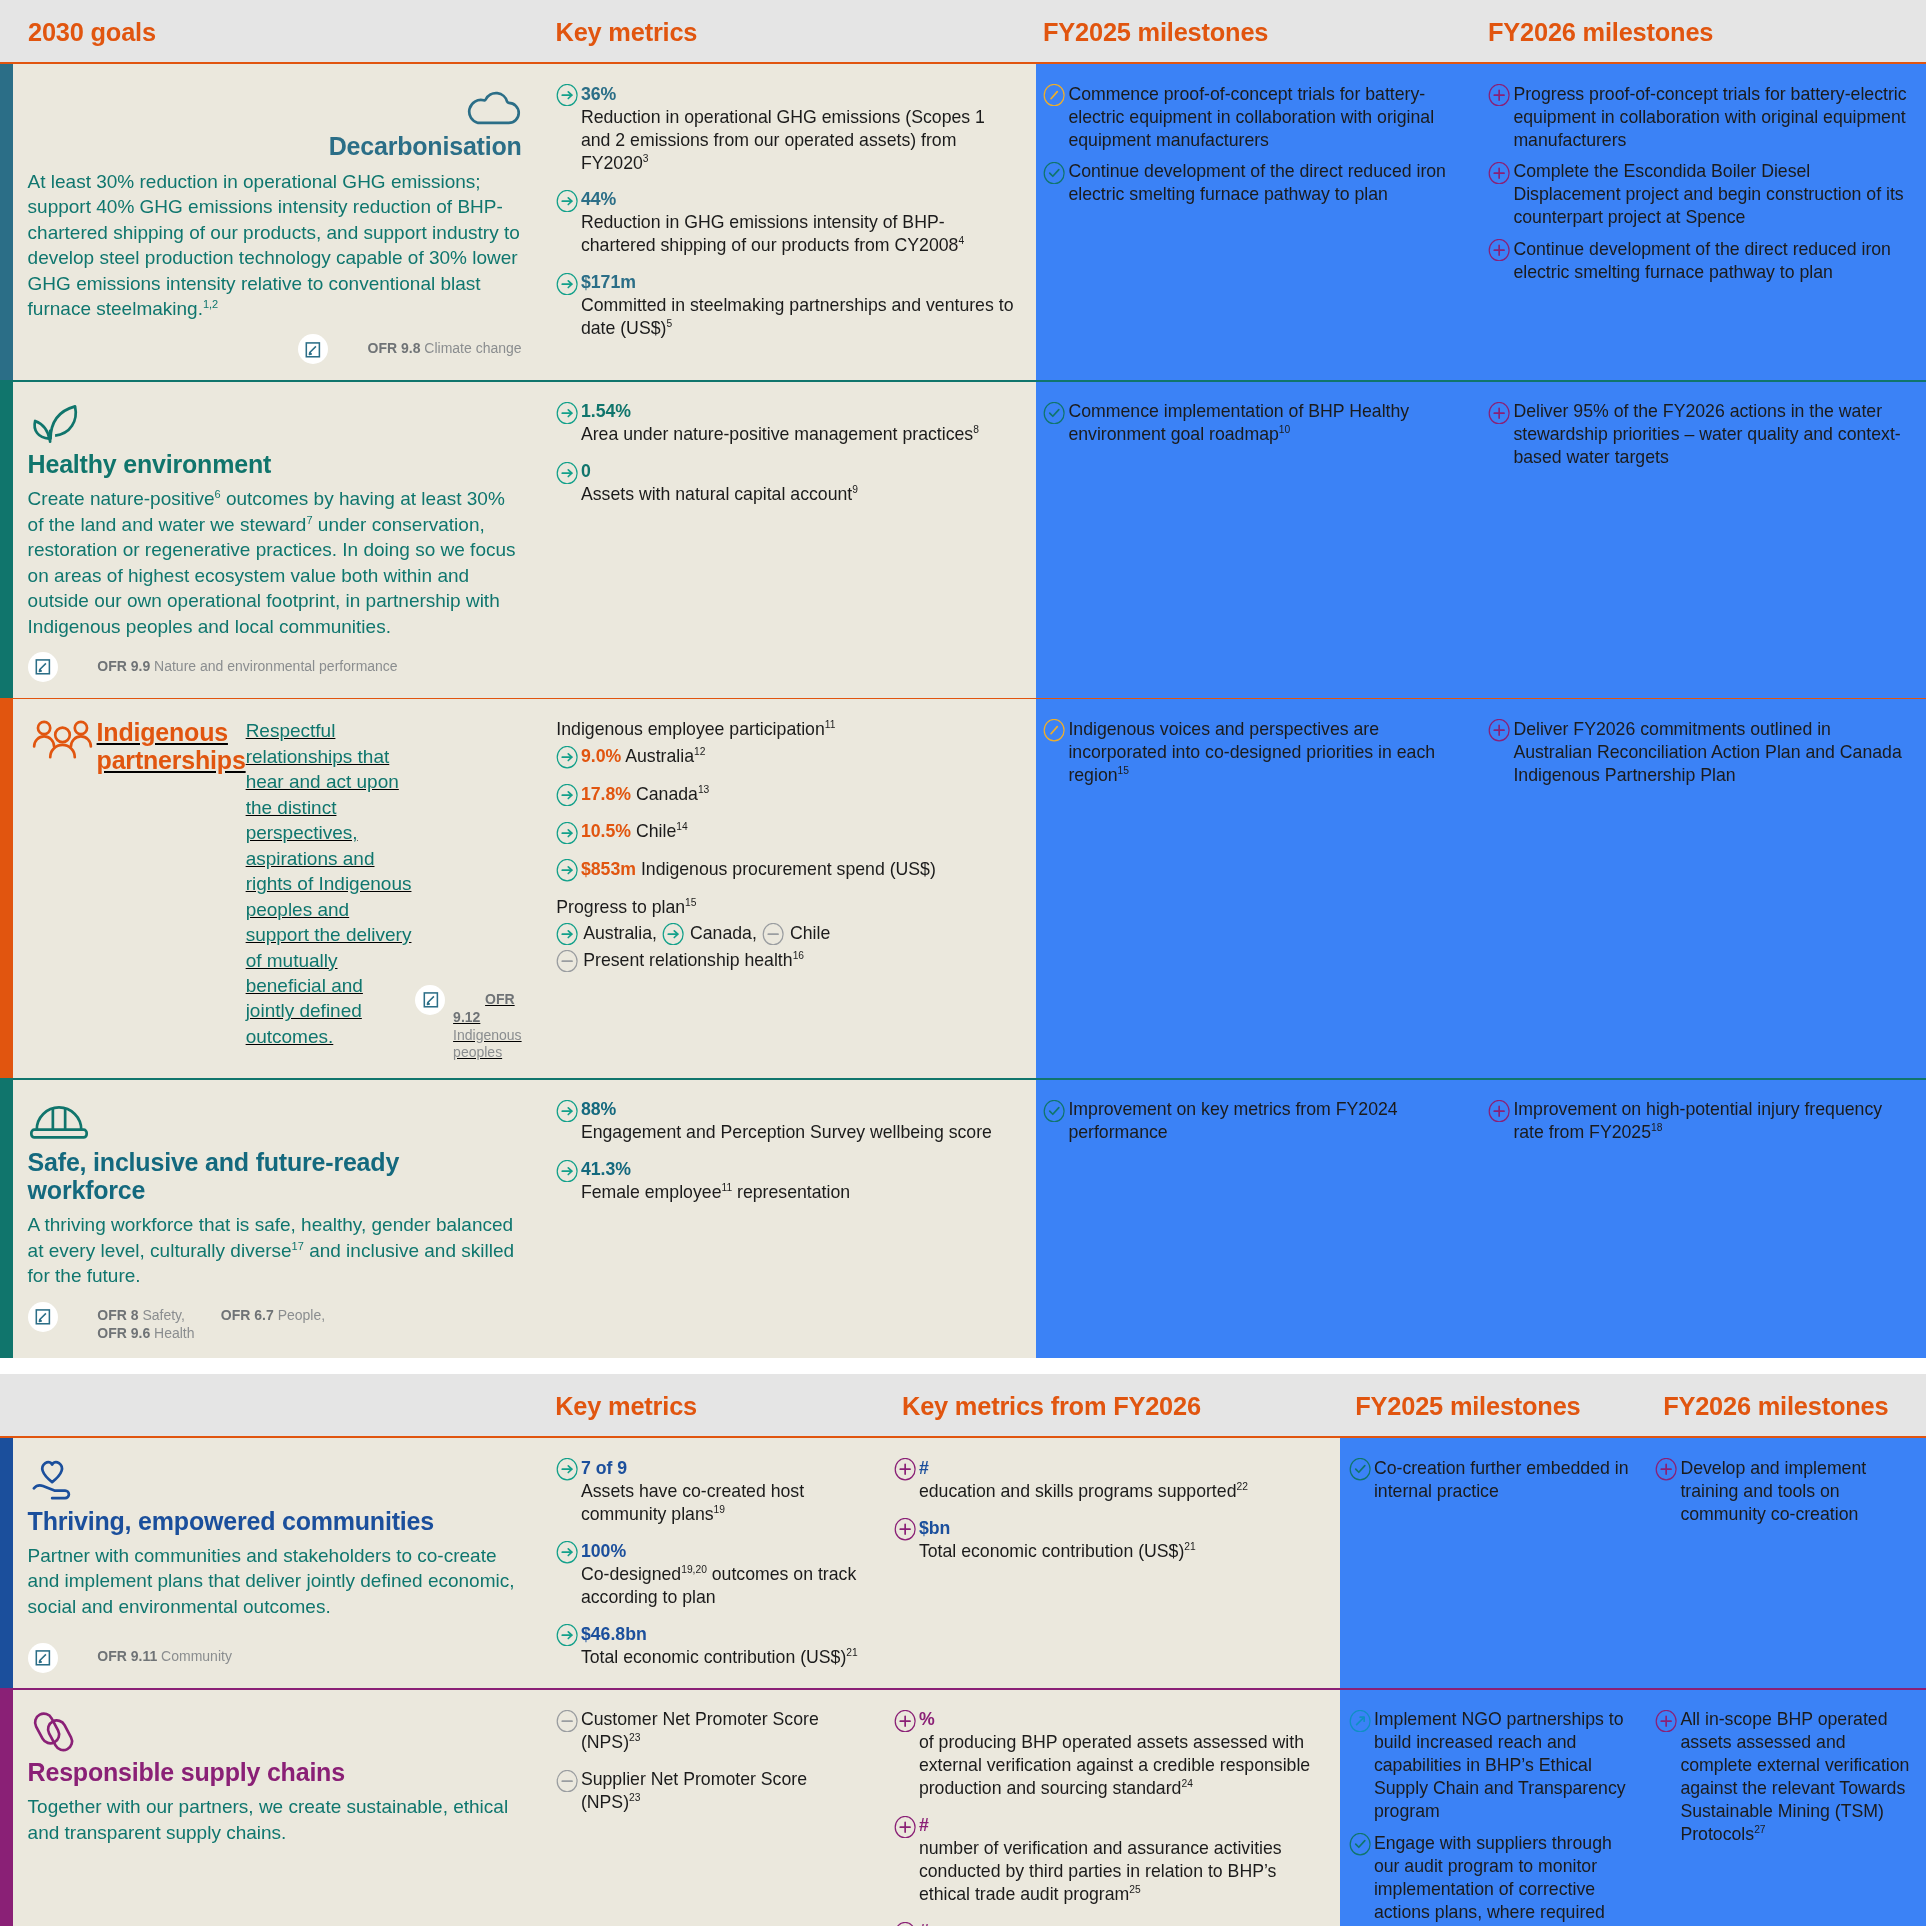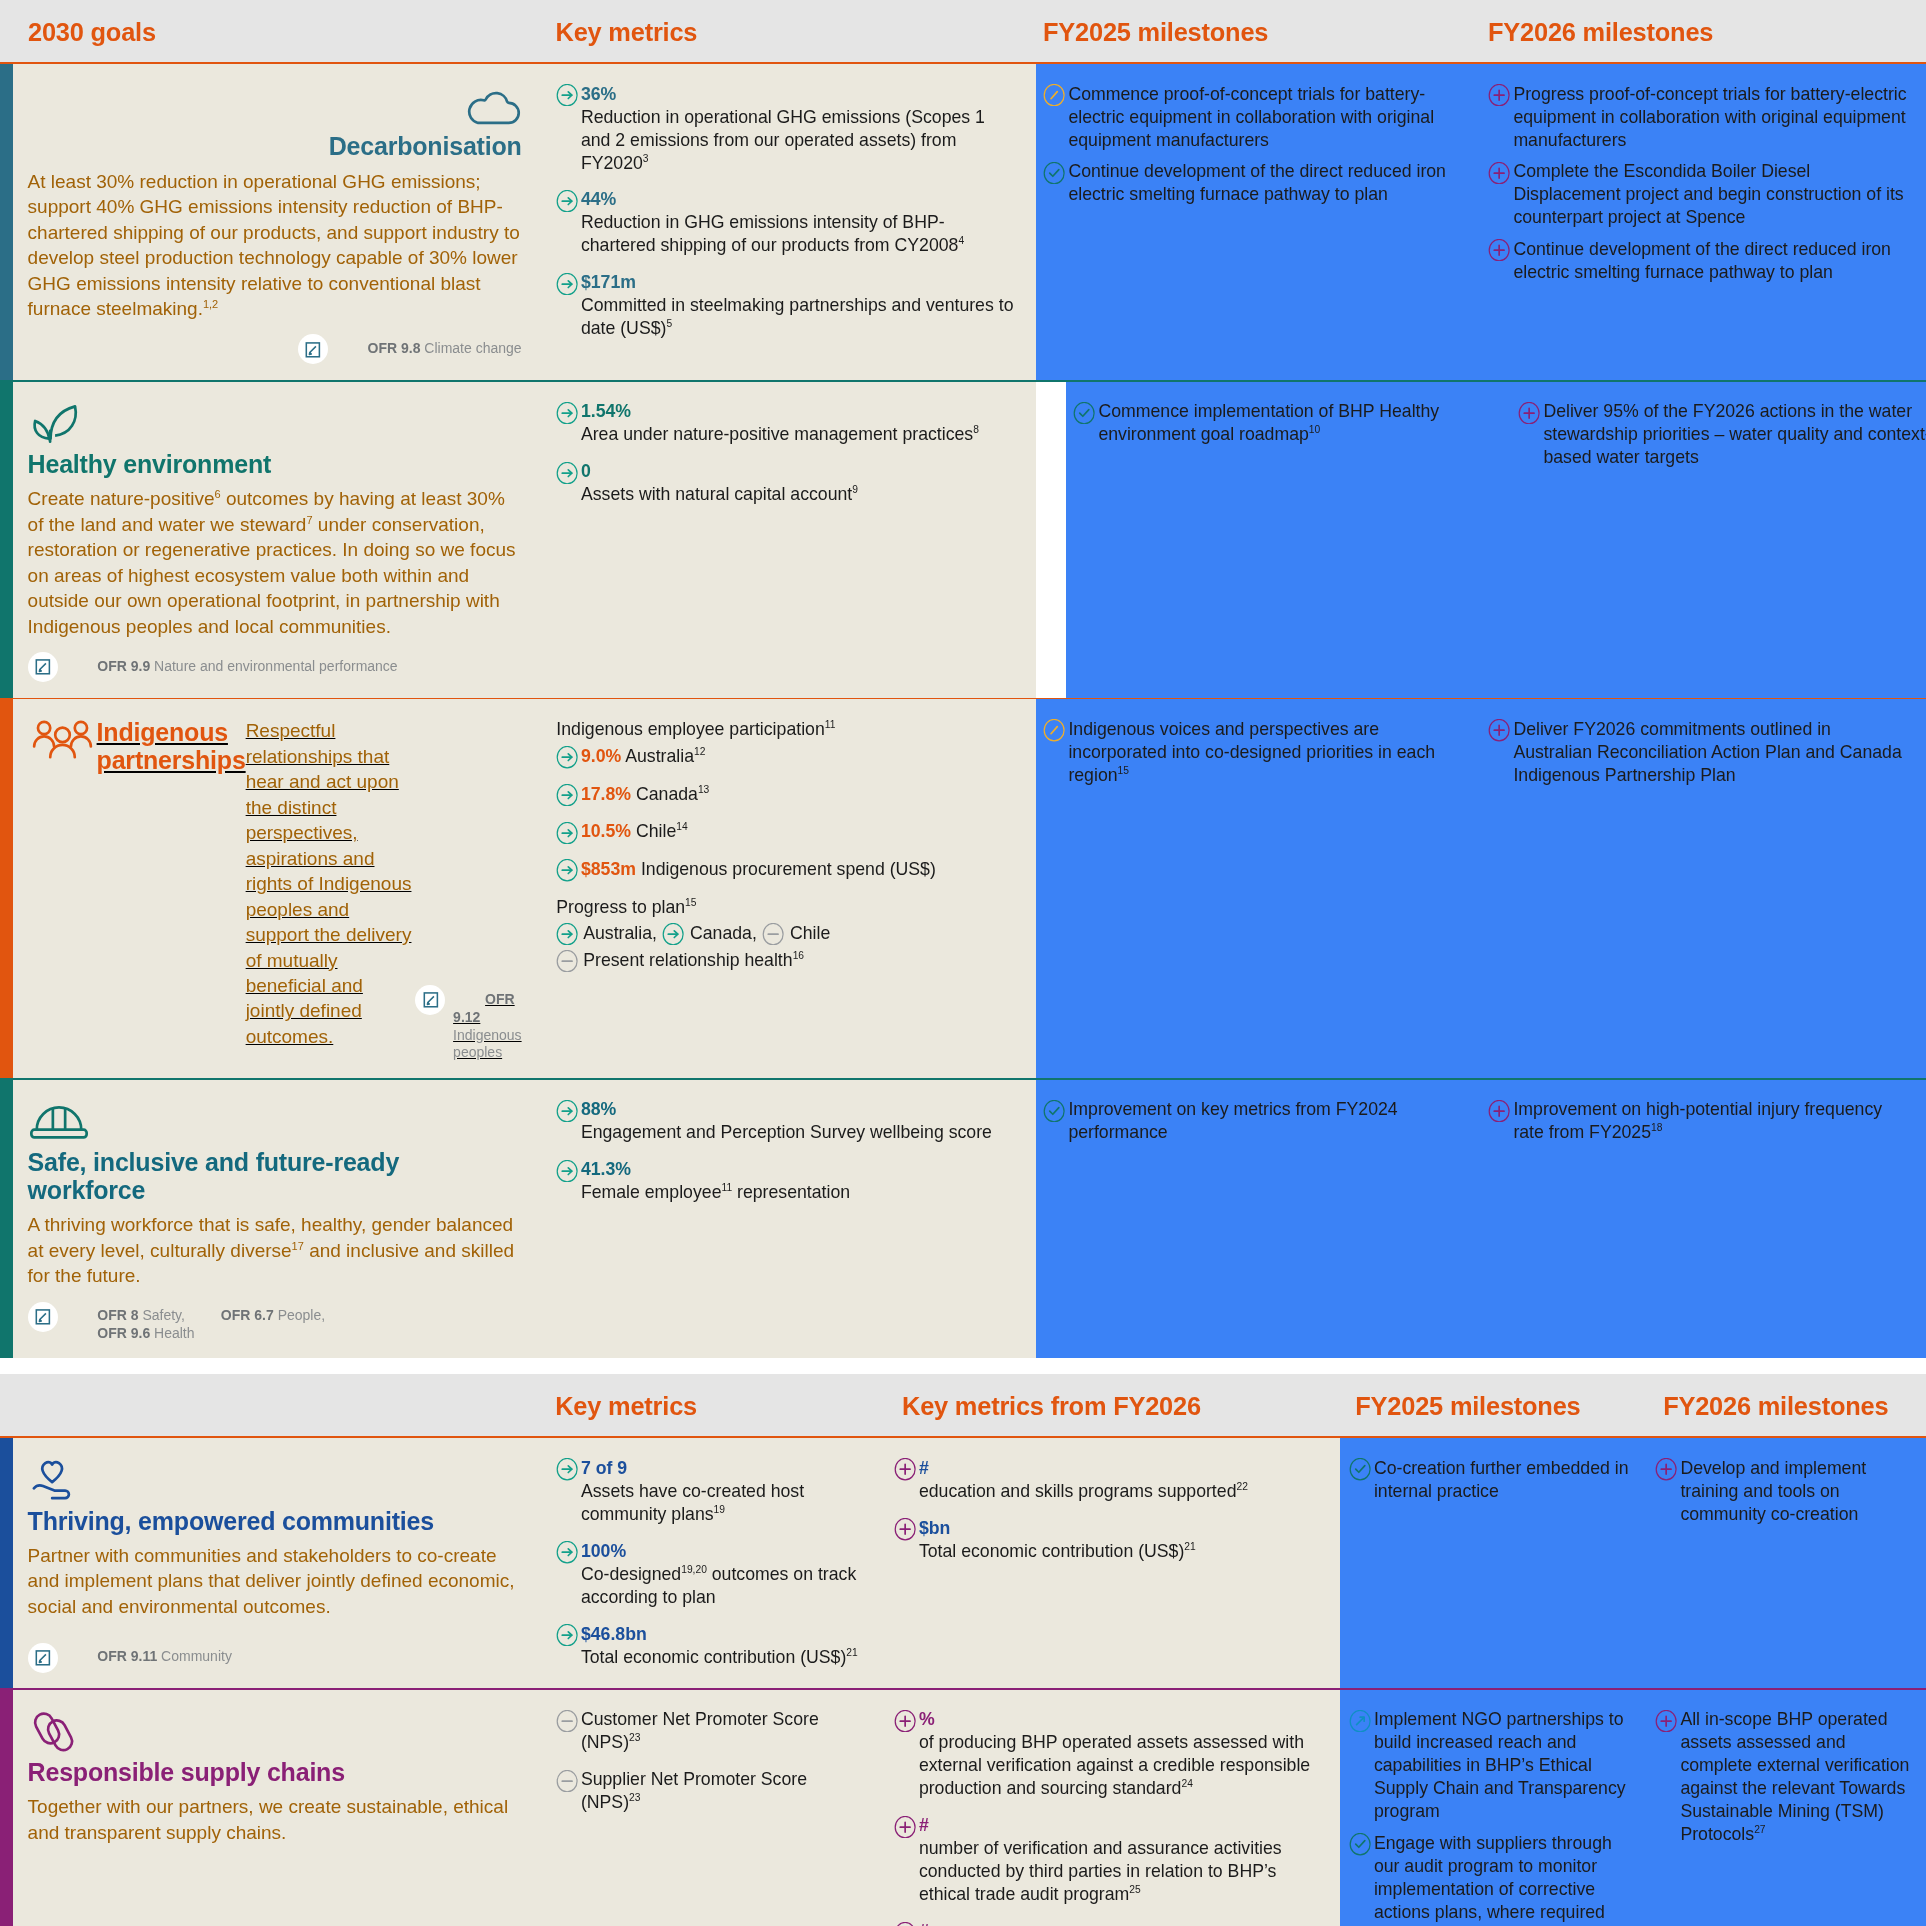--- a/index.html
+++ b/index.html
@@ -66,21 +66,21 @@
   .goal-title{
     font-size:25px;
     font-weight:bold;
     line-height:1.12;
     margin:0 0 8.5px 0;
     letter-spacing:-0.2px;
   }
   .goal-desc{
     font-size:19px;
     line-height:1.34;
-    color:#a16207;
+    color:#0f766e;
     margin:0 0 13px 0;
   }
   .ofr{
     display:flex;
     align-items:flex-start;
     gap:7.7px;
     margin-top:auto;
   }
   .ofr-badge{
     width:30px;height:30px;flex:0 0 30px;
@@ -283,21 +283,21 @@
           <span class="bul-ic">
             <svg width="22.3" height="22.3" viewBox="0 0 58 58">
     <ellipse cx="29" cy="29" rx="25.81" ry="27.84" fill="none" stroke="#12a08a" stroke-width="3.19"></ellipse>
     <path d="M16.240000000000002 29 L40.599999999999994 29" stroke="#12a08a" stroke-width="4.35" stroke-linecap="round"></path>
                <path d="M31.900000000000002 20.299999999999997 L41.18 29 L31.900000000000002 37.7" fill="none" stroke="#12a08a" stroke-width="4.35" stroke-linecap="round" stroke-linejoin="round"></path>
             </svg>
           </span>
           <span class="bul-body"><span class="val" style="color:#10756c">0</span><br>Assets with natural capital account<sup>9</sup></span>
         </div>
       </div>
-      <div class="milecol mile" style="width:445px;flex:0 0 445px;padding-left:7px;margin-left:30px;">
+      <div class="milecol mile" style="width:445px;flex:0 0 445px;padding-left:7px;">
         <div class="bul">
           <span class="bul-ic">
             <svg width="22.3" height="22.3" viewBox="0 0 58 58">
     <ellipse cx="29" cy="29" rx="25.81" ry="27.84" fill="none" stroke="#10756c" stroke-width="3.19"></ellipse>
     <path d="M17.4 29 L25.52 37.12 L41.18 19.720000000000002" fill="none" stroke="#10756c" stroke-width="4.35" stroke-linecap="round" stroke-linejoin="round"></path>
             </svg>
           </span>
           <span class="bul-body">Commence implementation of BHP Healthy environment goal roadmap<sup>10</sup></span>
         </div>
       </div>

